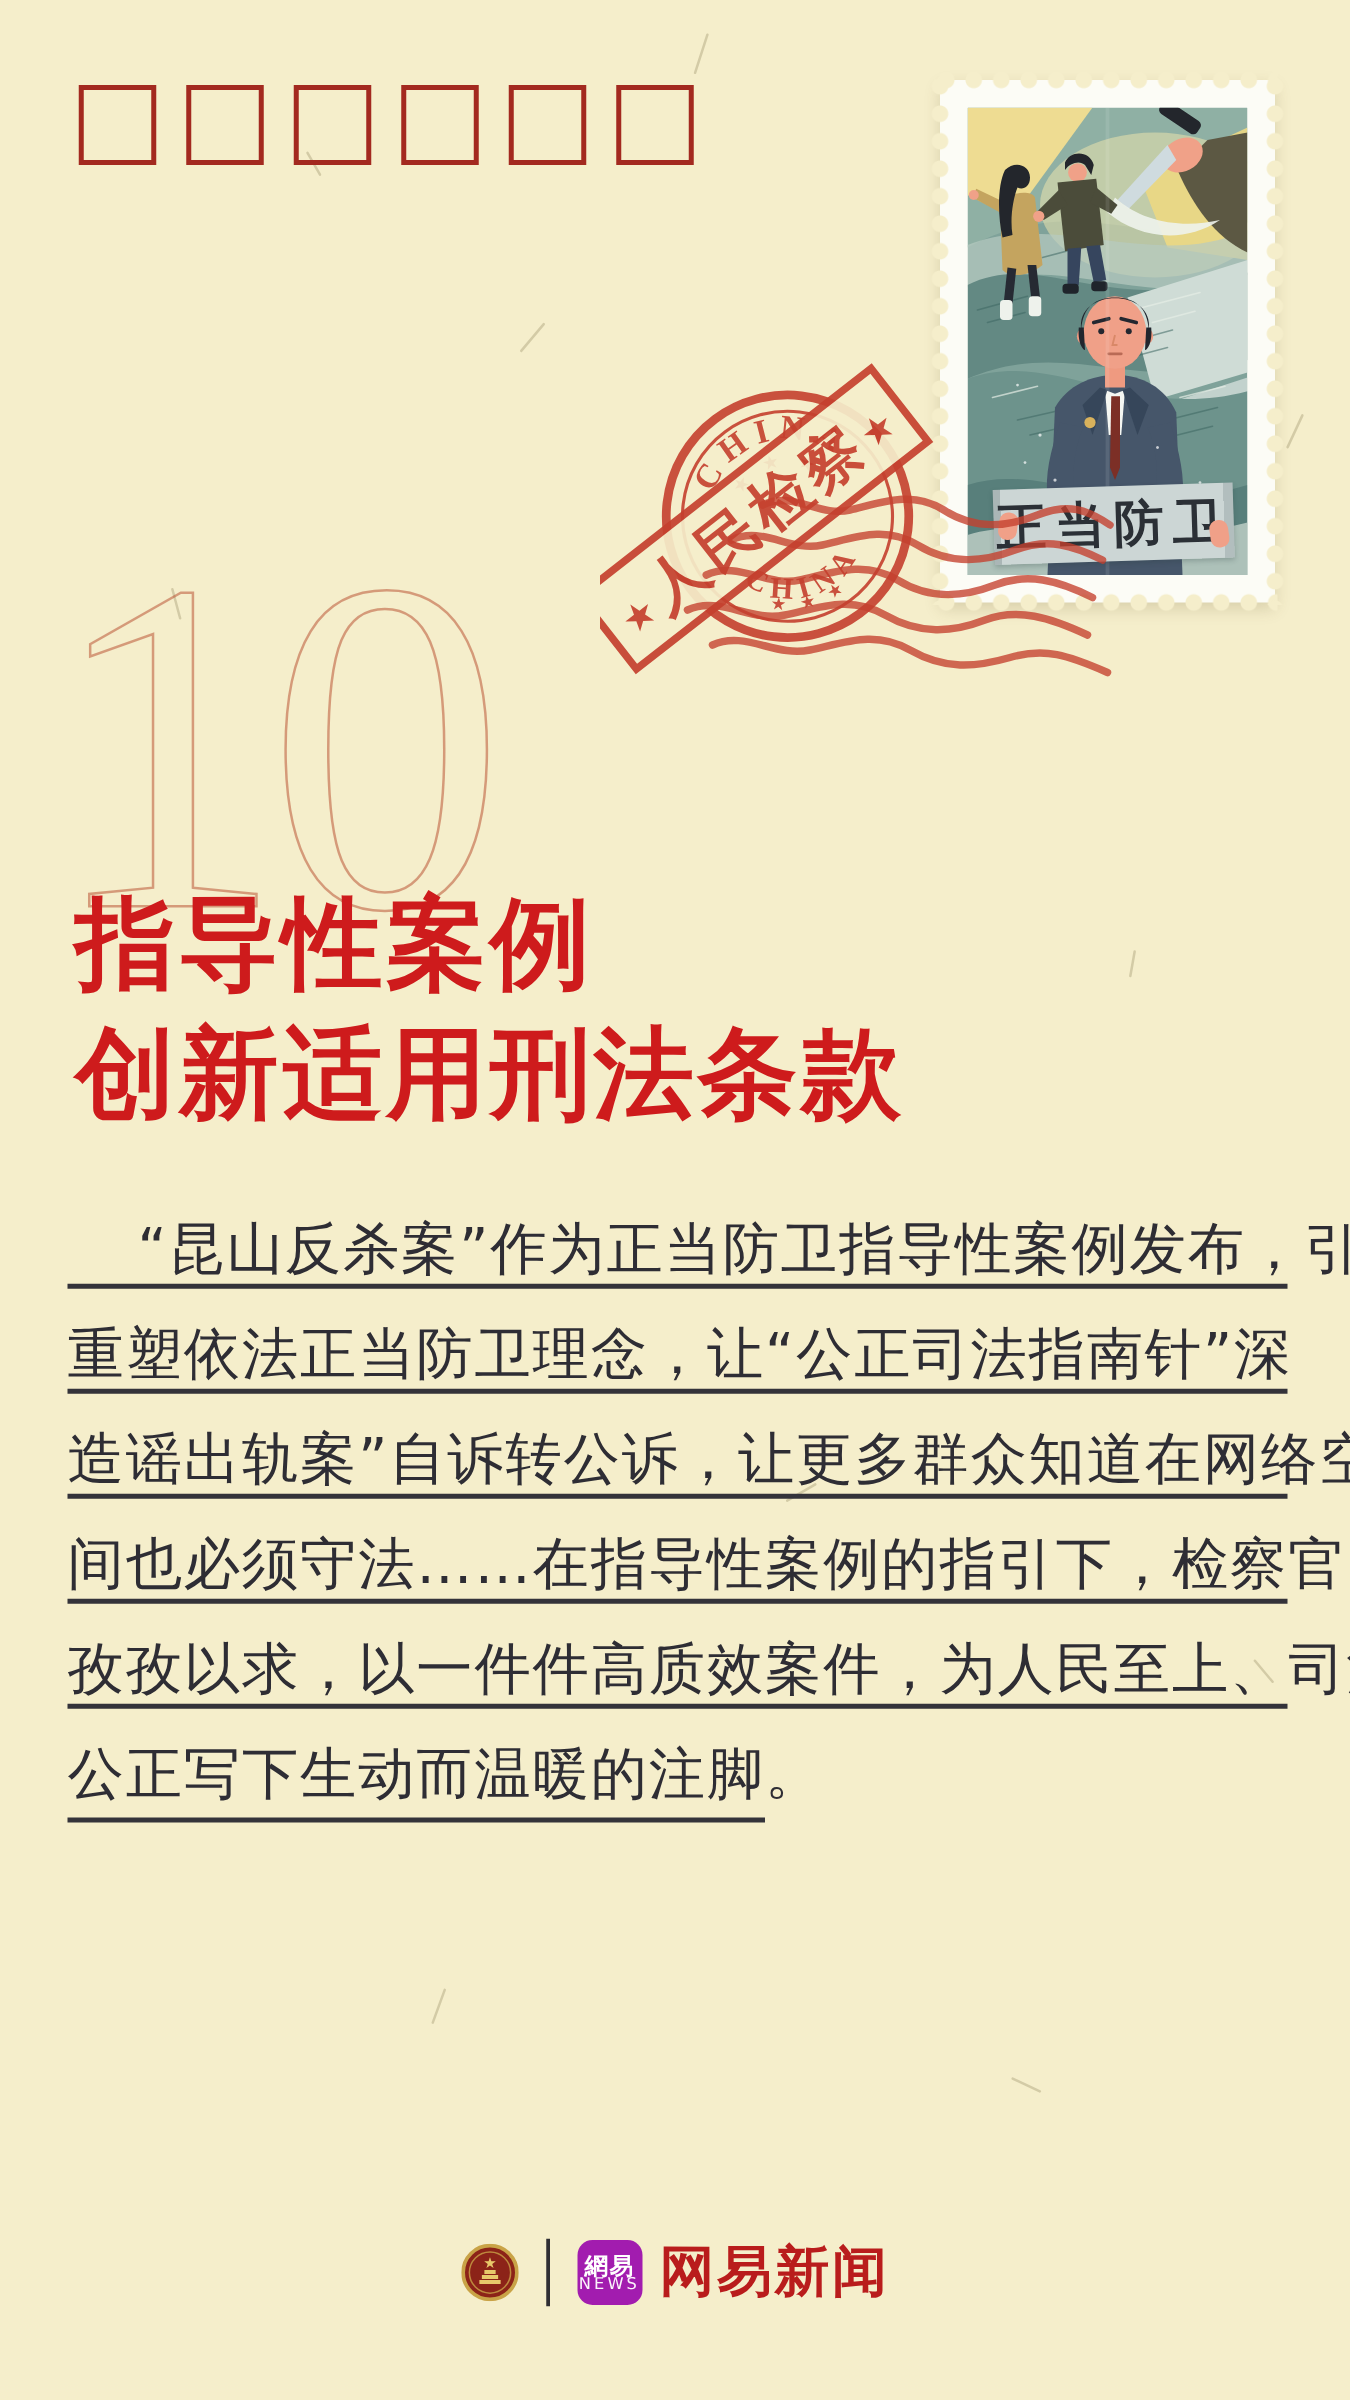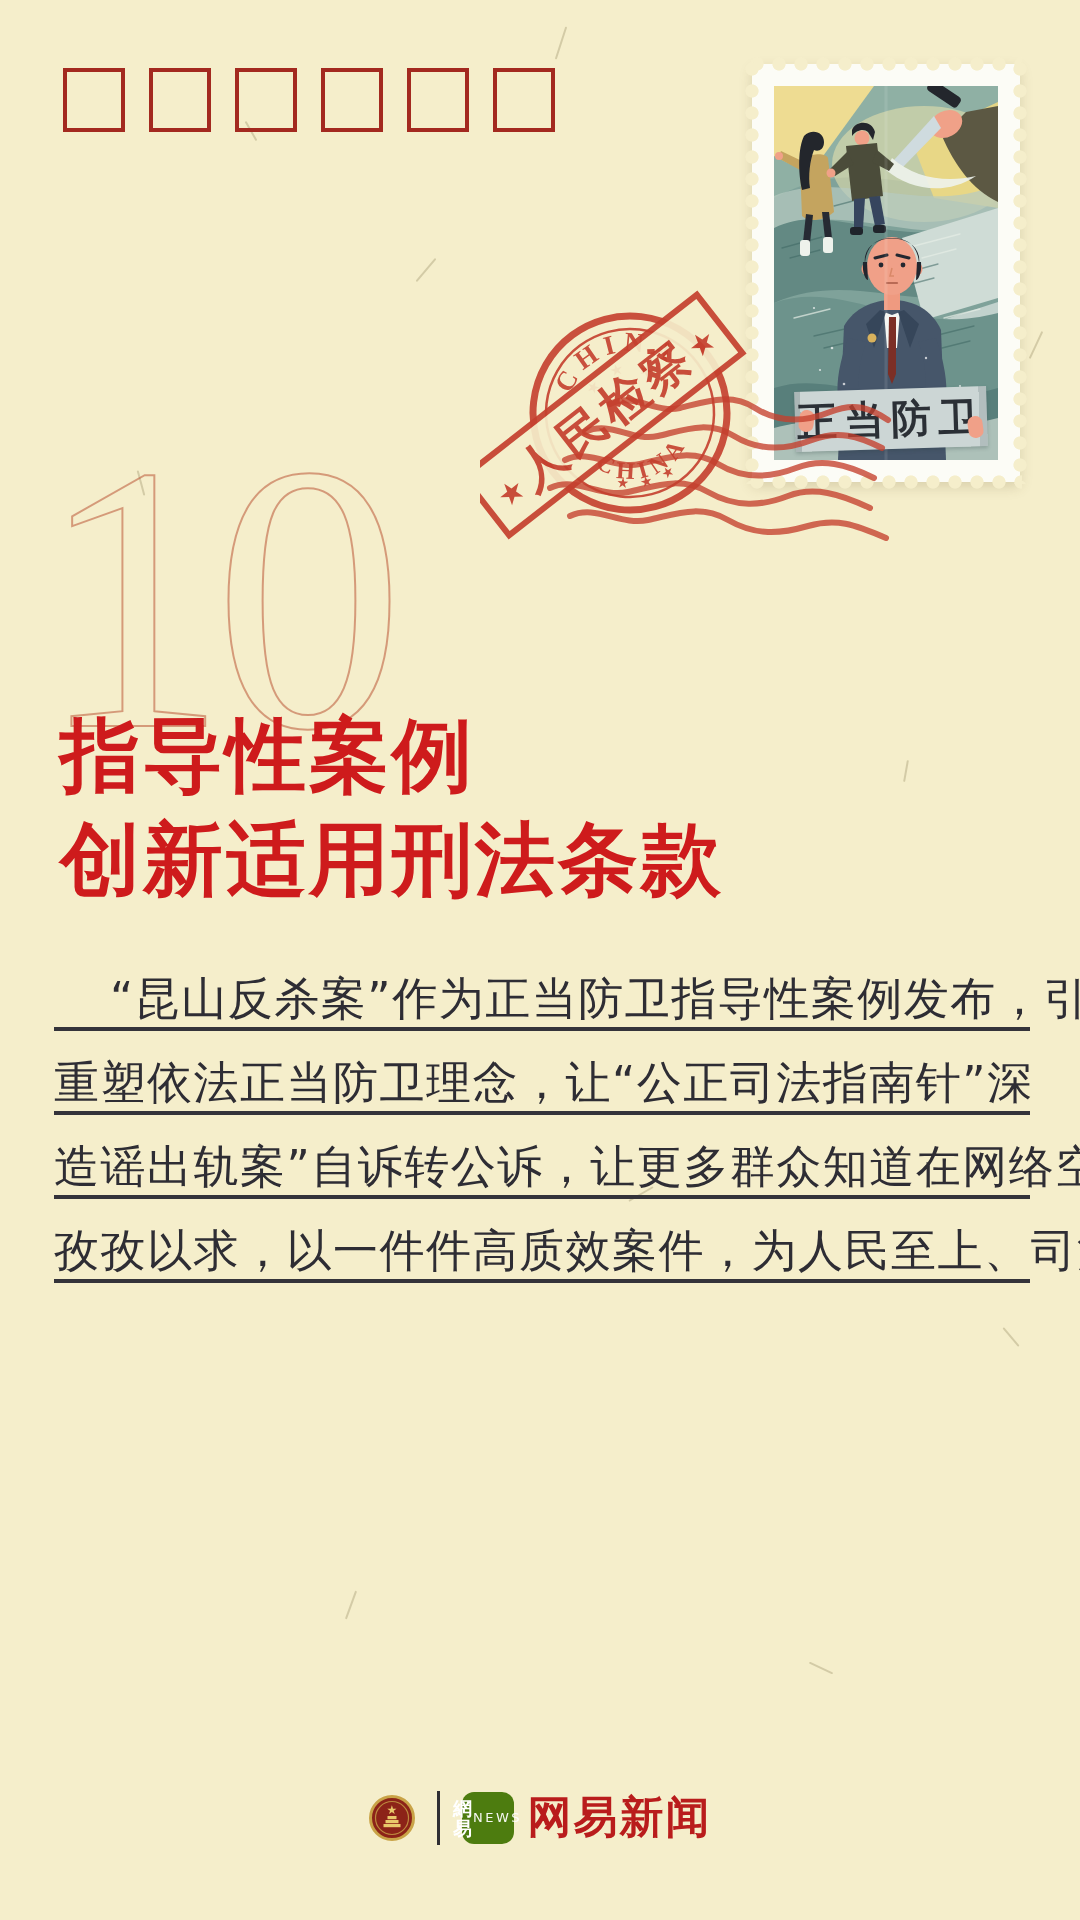--- a/index.html
+++ b/index.html
@@ -53,22 +53,22 @@
          margin-bottom:23px;white-space:nowrap;}
   .bline.first{text-indent:56px;}
   .bline.last{border-bottom:none;}
   .bline.last .u{border-bottom:4px solid #34333a;padding-bottom:9px;}
 
   
   .footer{left:0;top:1788px;width:1080px;display:flex;align-items:center;
           justify-content:center;gap:14px;}
   .f-label{color:#2f2e33;font-weight:bold;font-size:37px;letter-spacing:1px;}
   .f-div{width:3px;height:54px;background:#2f2e33;margin:0 8px;}
-  .ne-icon{width:52px;height:52px;background:#4d7c0f;border-radius:12px;color:#fff;
-           display:flex;flex-direction:row;align-items:center;justify-content:center;}
+  .ne-icon{width:52px;height:52px;background:#a21caf;border-radius:12px;color:#fff;
+           display:flex;flex-direction:column;align-items:center;justify-content:center;}
   .ne-cn{font-size:19px;font-weight:bold;letter-spacing:1px;line-height:20px;}
   .ne-en{font-size:13px;letter-spacing:2.5px;line-height:9px;opacity:.95;}
   .f-label2{color:#b91c1c;font-weight:bold;font-size:44px;letter-spacing:2px;}
 </style>
 </head>
 <body>
 
 <div class="speck abs" style="left:560px;top:26px;height:34px;transform:rotate(18deg)"></div>
 <div class="speck abs" style="left:250px;top:120px;height:22px;transform:rotate(-30deg)"></div>
 <div class="speck abs" style="left:425px;top:255px;height:30px;transform:rotate(40deg)"></div>
@@ -251,21 +251,23 @@
 
 <div class="title abs">
   <div>指导性案例</div>
   <div>创新适用刑法条款</div>
 </div>
 
 <div class="body-text abs">
   <div class="bline first">“昆山反杀案”作为正当防卫指导性案例发布，引领、</div>
   <div class="bline">重塑依法正当防卫理念，让“公正司法指南针”深</div>
   <div class="bline">造谣出轨案”自诉转公诉，让更多群众知道在网络空</div>
+  <div class="bline">间也必须守法……在指导性案例的指引下，检察官</div>
   <div class="bline">孜孜以求，以一件件高质效案件，为人民至上、司法</div>
+  <div class="bline last"><span class="u">公正写下生动而温暖的注脚</span><span>。</span></div>
 </div>
 
 <div class="footer abs">
   <svg width="46" height="46" viewBox="0 0 46 46">
     <circle cx="23" cy="23" r="21.5" fill="#8c2318" stroke="#c9a347" stroke-width="3"></circle>
     <circle cx="23" cy="23" r="16.5" fill="none" stroke="#c9a347" stroke-width="1.2" opacity=".8"></circle>
     <text x="23" y="19" text-anchor="middle" font-size="12" fill="#e8c86a">★</text>
     <rect x="18.5" y="21" width="9" height="3.2" fill="#e8c86a"></rect>
     <rect x="16.5" y="25" width="13" height="3.2" fill="#e8c86a"></rect>
     <rect x="14.5" y="29" width="17" height="3.2" fill="#e8c86a"></rect>

